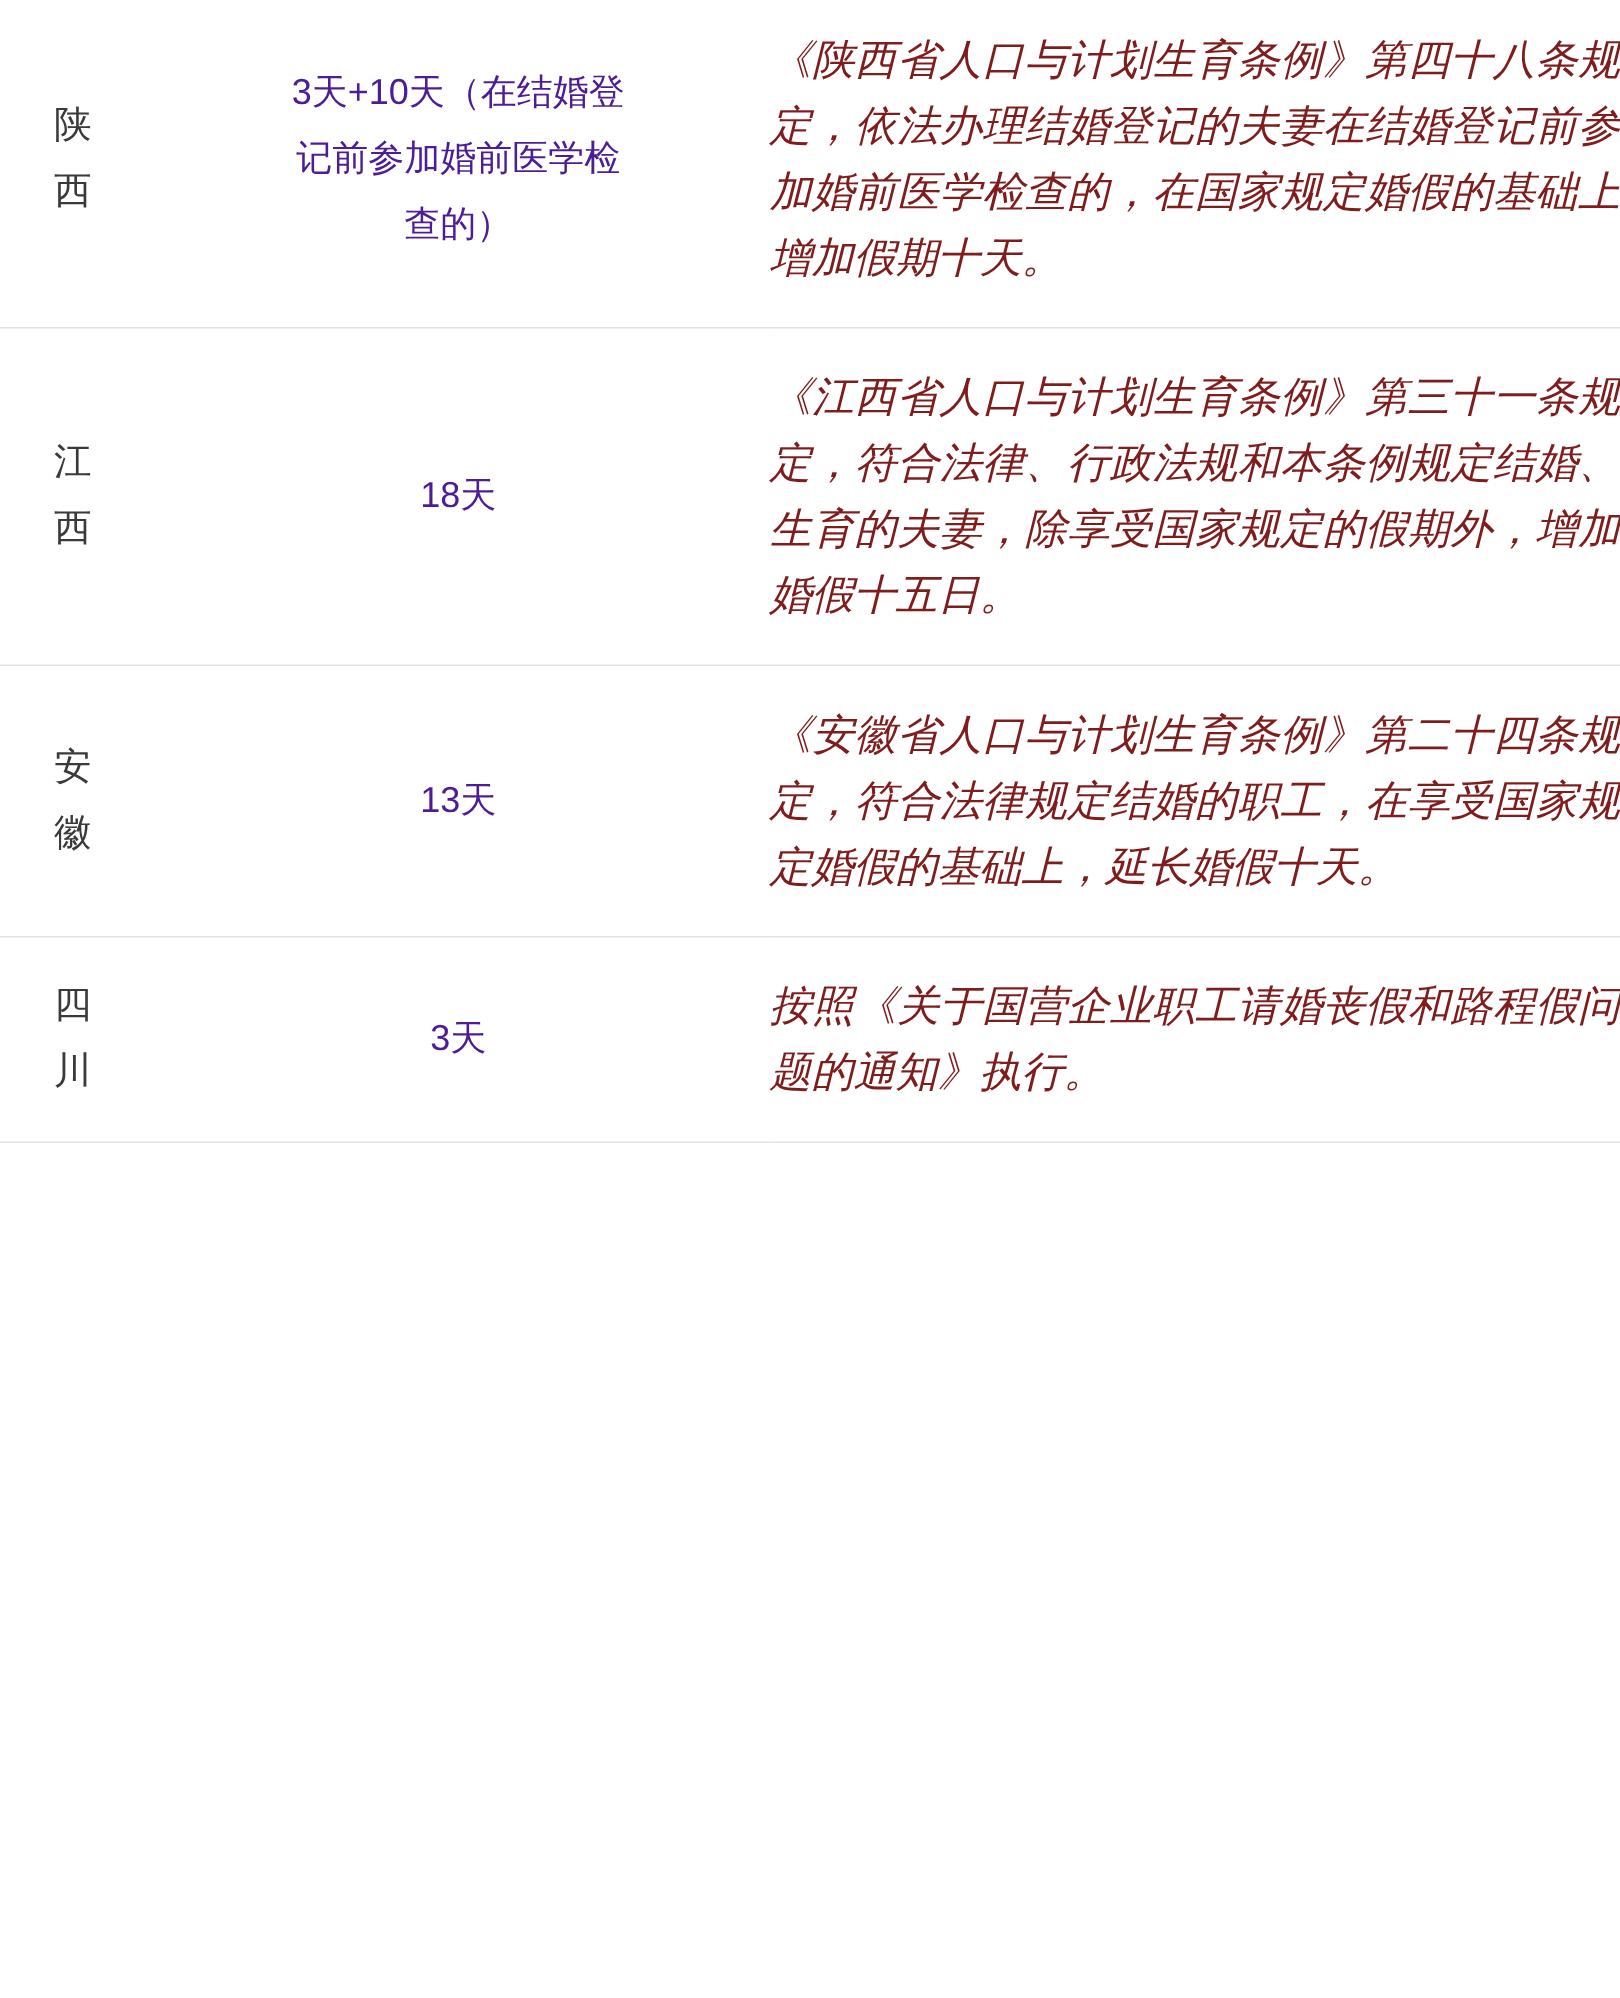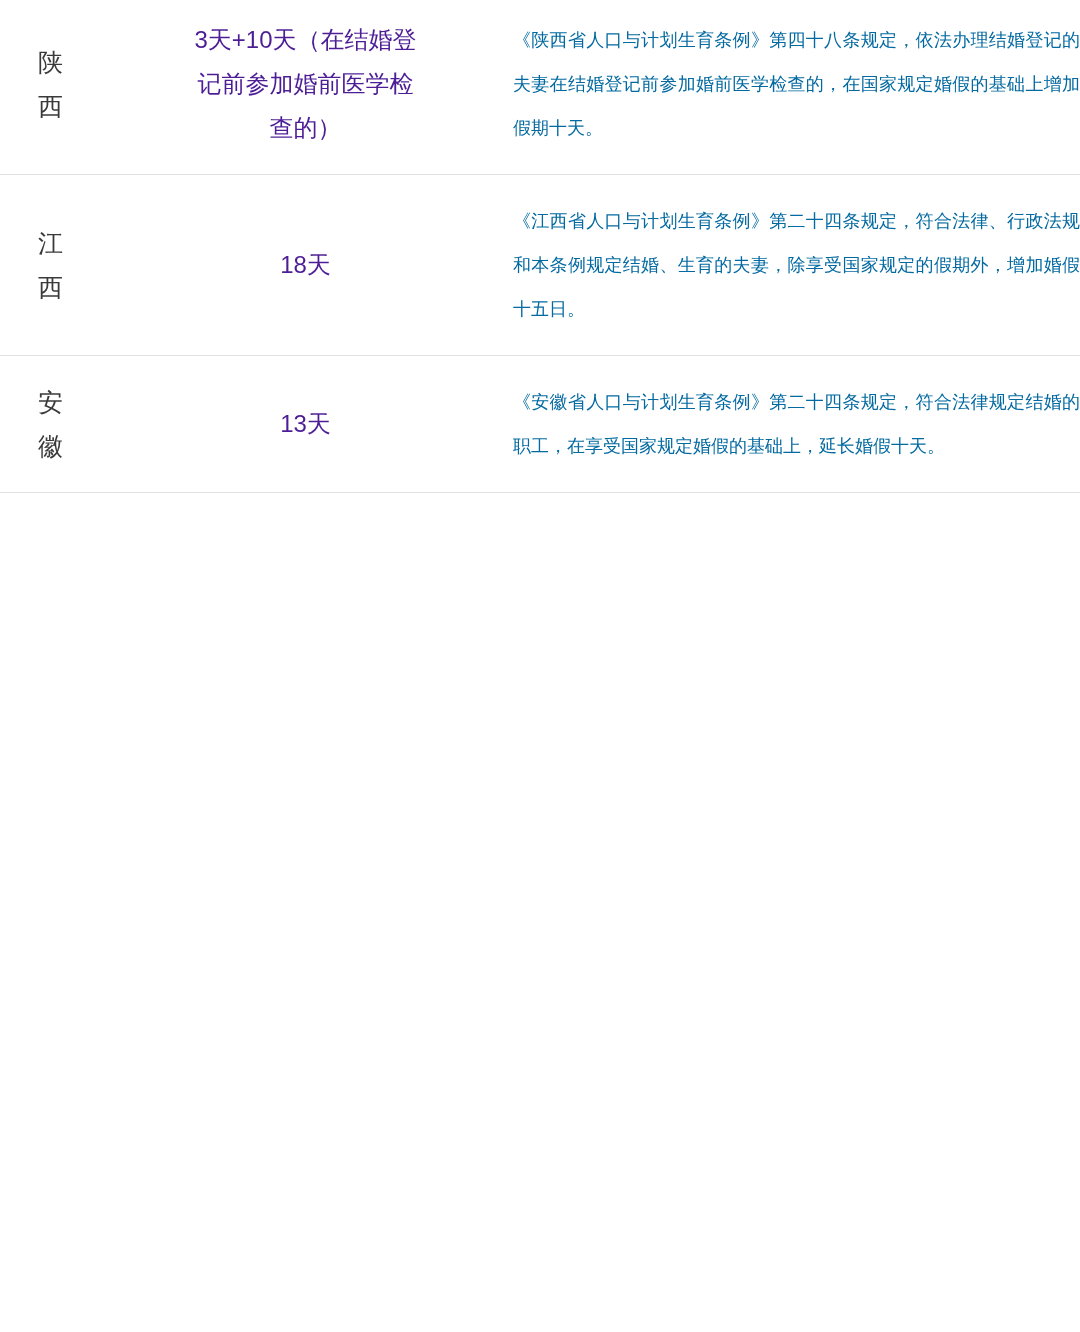--- a/index.html
+++ b/index.html
@@ -41,45 +41,47 @@
     letter-spacing: 1px;
     color: #3a3a3a;
     padding-left: 40px;
     padding-right: 10px;
     box-sizing: border-box;
   }
   td.region .rtext {
     display: inline-block;
     width: 30px;
     word-break: break-all;
-    text-align: right;
+    text-align: center;
+    font-family: Liberation Serif, serif;
   }
   td.days {
     text-align: center;
     font-size: 24px;
     line-height: 44px;
     color: #4c1d95;
     padding-left: 20px;
     padding-right: 20px;
     box-sizing: border-box;
   }
   td.days .daysinner {
     display: inline-block;
     max-width: 225px;
     text-align: center;
   }
   td.basis {
-    font-size: 18px;
+    font-size: 28px;
     line-height: 44px;
-    color: #0369a1;
+    color: #7f1d1d;
     padding-right: 60px;
     padding-left: 2px;
     box-sizing: border-box;
     text-align: justify;
     text-justify: inter-ideograph;
+    font-style: italic;
   }
   
   table.leave-table tr:first-child td { padding-top: 18px; }
 </style>
 </head>
 <body>
 
 <div class="doc">
   <table class="leave-table">
     <colgroup>
@@ -89,22 +91,27 @@
     </colgroup>
     <tbody>
       <tr>
         <td class="region"><span class="rtext">陕西</span></td>
         <td class="days"><span class="daysinner">3天+10天（在结婚登记前参加婚前医学检查的）</span></td>
         <td class="basis">《陕西省人口与计划生育条例》第四十八条规定，依法办理结婚登记的夫妻在结婚登记前参加婚前医学检查的，在国家规定婚假的基础上增加假期十天。</td>
       </tr>
       <tr>
         <td class="region"><span class="rtext">江西</span></td>
         <td class="days"><span class="daysinner">18天</span></td>
-        <td class="basis">《江西省人口与计划生育条例》第二十四条规定，符合法律、行政法规和本条例规定结婚、生育的夫妻，除享受国家规定的假期外，增加婚假十五日。</td>
+        <td class="basis">《江西省人口与计划生育条例》第三十一条规定，符合法律、行政法规和本条例规定结婚、生育的夫妻，除享受国家规定的假期外，增加婚假十五日。</td>
       </tr>
       <tr>
         <td class="region"><span class="rtext">安徽</span></td>
         <td class="days"><span class="daysinner">13天</span></td>
         <td class="basis">《安徽省人口与计划生育条例》第二十四条规定，符合法律规定结婚的职工，在享受国家规定婚假的基础上，延长婚假十天。</td>
       </tr>
+      <tr>
+        <td class="region"><span class="rtext">四川</span></td>
+        <td class="days"><span class="daysinner">3天</span></td>
+        <td class="basis">按照《关于国营企业职工请婚丧假和路程假问题的通知》执行。</td>
+      </tr>
     </tbody>
   </table>
 </div>
 
 </body></html>

